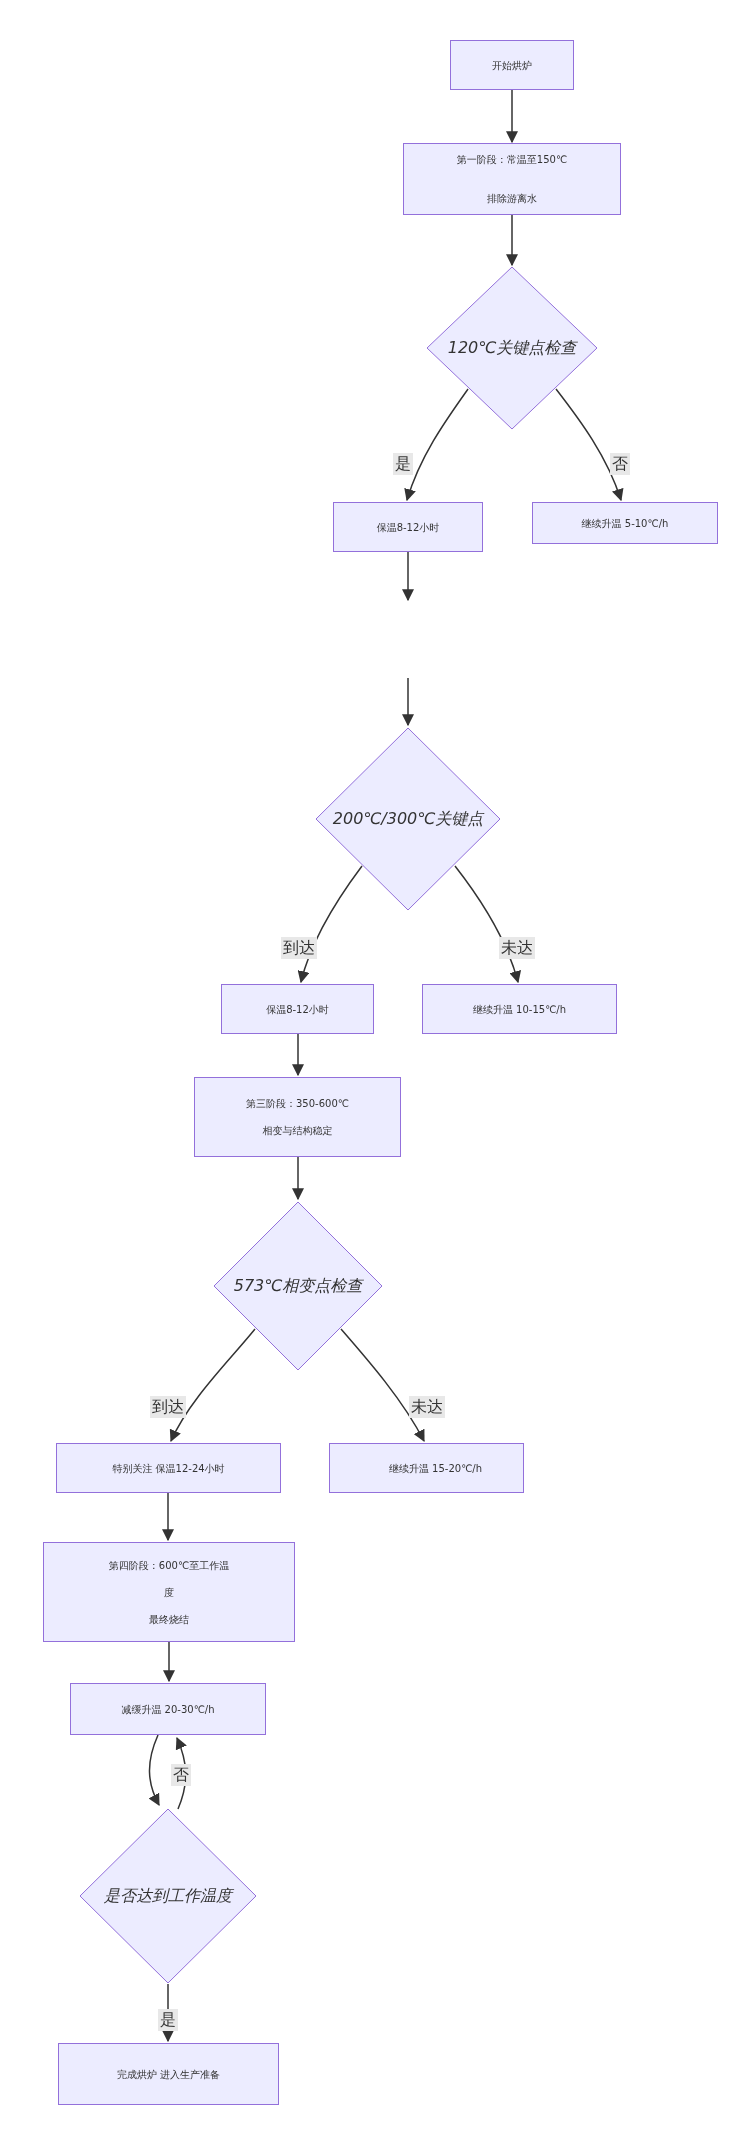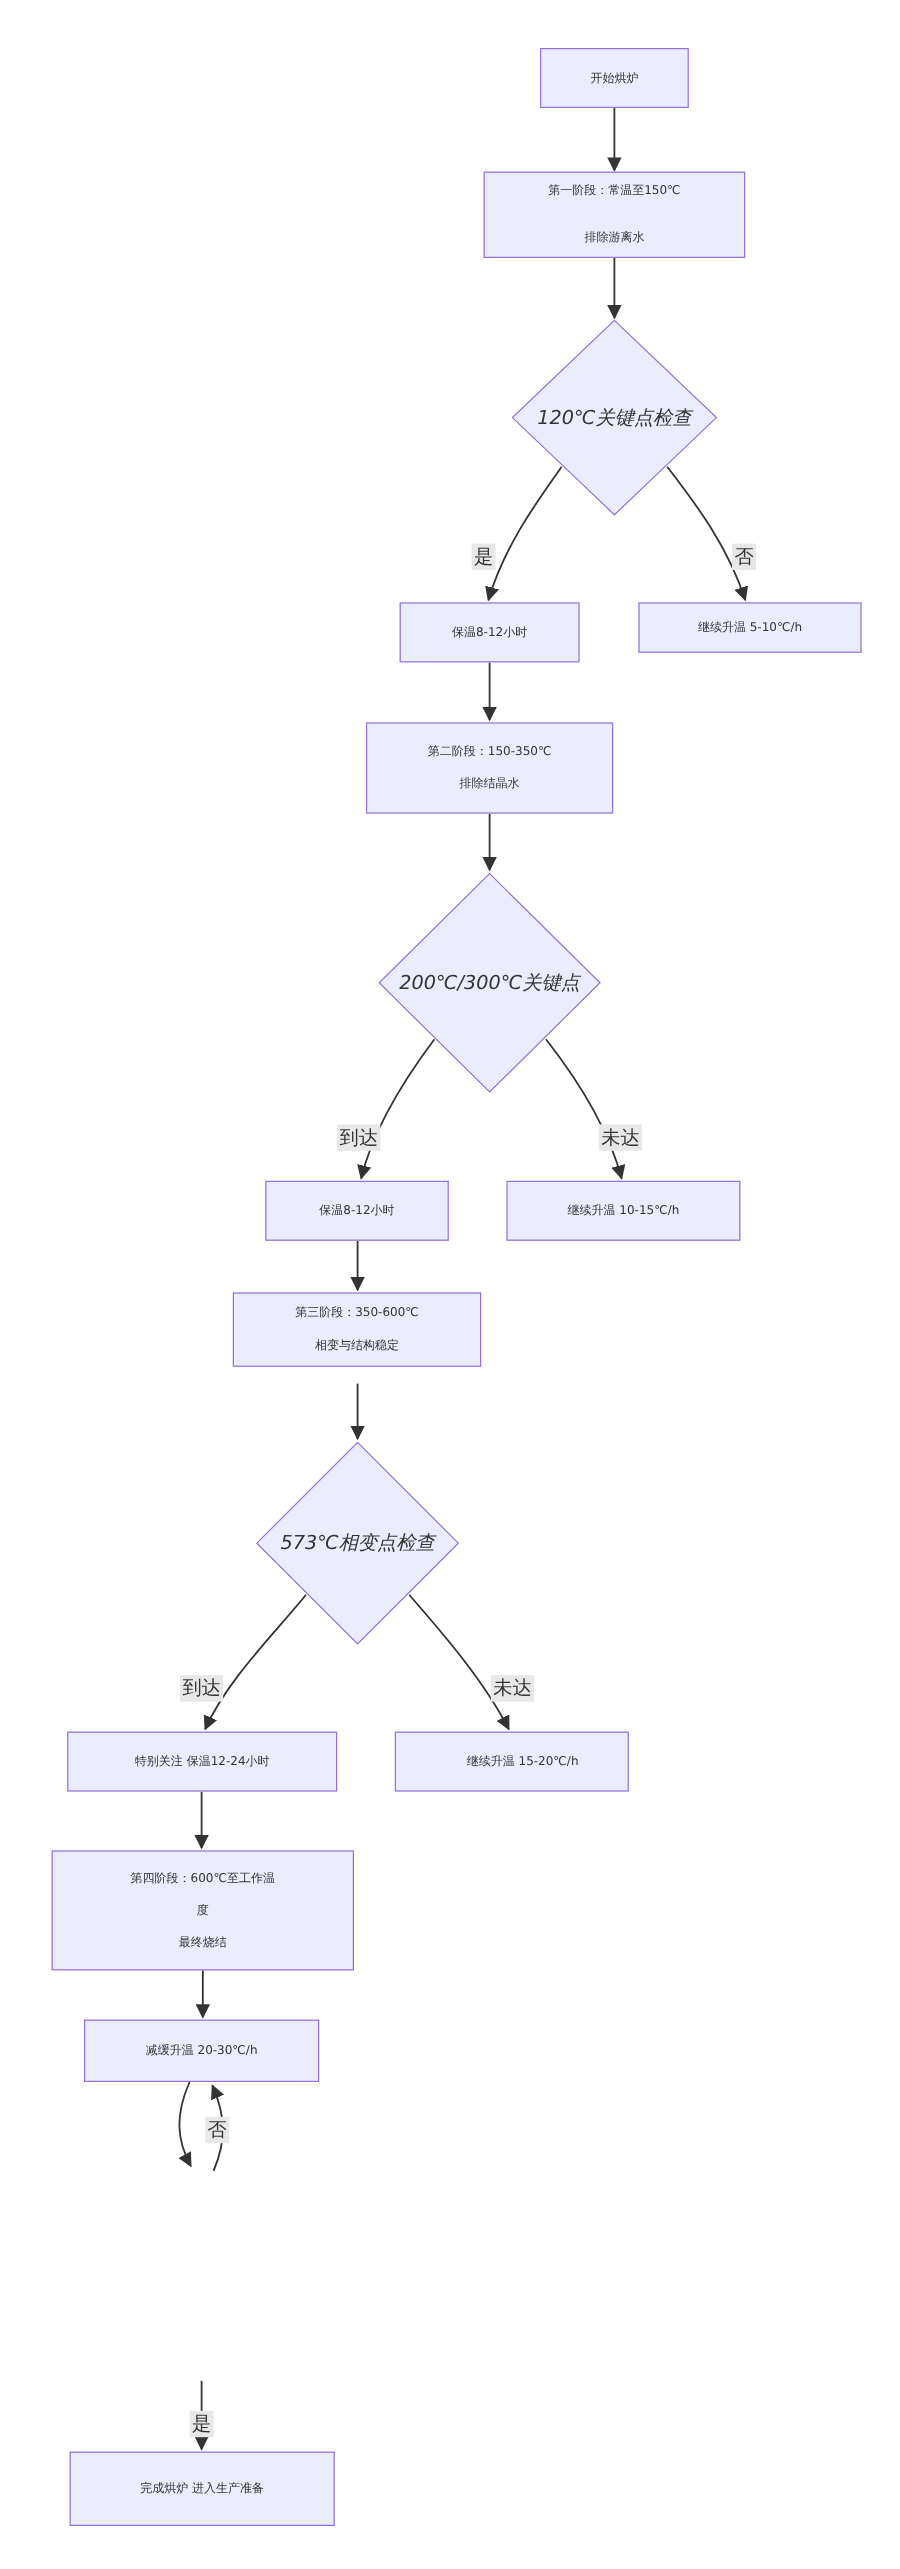--- a/index.html
+++ b/index.html
@@ -78,41 +78,37 @@
   </div>
 
   <div class="node" style="left:333px; top:502px; width:150px; height:50px;">
     <span>保温8-12小时</span>
   </div>
 
   <div class="node" style="left:532px; top:502px; width:186px; height:42px;">
     <span>继续升温 5-10℃/h</span>
   </div>
 
-  <div class="node" style="left:305px; top:602px; width:206px; height:76px;">
-    <span>第二阶段：150-350℃</span>
-    <span>排除结晶水</span>
-  </div>
 
   <div class="diamond" style="left:315px; top:727px; width:186px; height:184px;">
     <svg width="186" height="184" viewBox="0 0 186 184">
       <polygon points="93,1 185,92 93,183 1,92"></polygon>
     </svg>
     <span class="dlabel">200℃/300℃关键点</span>
   </div>
 
   <div class="node" style="left:221px; top:984px; width:153px; height:50px;">
     <span>保温8-12小时</span>
   </div>
 
   <div class="node" style="left:422px; top:984px; width:195px; height:50px;">
     <span>继续升温 10-15℃/h</span>
   </div>
 
-  <div class="node" style="left:194px; top:1077px; width:207px; height:62px;">
+  <div class="node" style="left:194px; top:1077px; width:207px; height:80px;">
     <span>第三阶段：350-600℃</span>
     <span>相变与结构稳定</span>
   </div>
 
   <div class="diamond" style="left:213px; top:1201px; width:170px; height:170px;">
     <svg width="170" height="170" viewBox="0 0 170 170">
       <polygon points="85,1 169,85 85,169 1,85"></polygon>
     </svg>
     <span class="dlabel">573℃相变点检查</span>
   </div>
@@ -128,20 +124,26 @@
   <div class="node" style="left:43px; top:1542px; width:252px; height:100px;">
     <span>第四阶段：600℃至工作温</span>
     <span>度</span>
     <span>最终烧结</span>
   </div>
 
   <div class="node" style="left:70px; top:1683px; width:196px; height:52px;">
     <span>减缓升温 20-30℃/h</span>
   </div>
 
+  <div class="diamond" style="left:79px; top:1808px; width:178px; height:176px;">
+    <svg width="178" height="176" viewBox="0 0 178 176">
+      <polygon points="89,1 177,88 89,175 1,88"></polygon>
+    </svg>
+    <span class="dlabel">是否达到工作温度</span>
+  </div>
 
   <div class="node" style="left:58px; top:2043px; width:221px; height:62px;">
     <span>完成烘炉 进入生产准备</span>
   </div>
 
   <div class="edge-label" style="left:403px; top:464px;">是</div>
   <div class="edge-label" style="left:620px; top:464px;">否</div>
   <div class="edge-label" style="left:299px; top:948px;">到达</div>
   <div class="edge-label" style="left:517px; top:948px;">未达</div>
   <div class="edge-label" style="left:168px; top:1407px;">到达</div>

